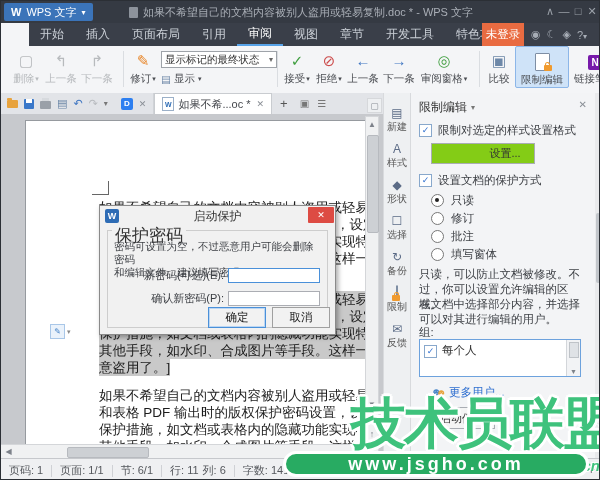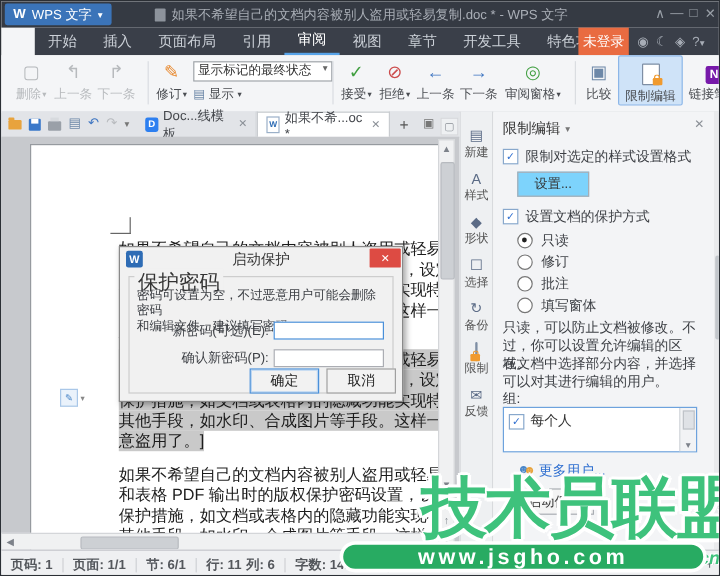--- a/index.html
+++ b/index.html
@@ -26,21 +26,21 @@
   .micons{position:absolute;left:530px;top:22px;height:23px;display:flex;align-items:center;gap:6px;color:#a7adb6;font-size:11px;}
   
   .ribbon{left:0;top:45px;width:600px;height:47px;background:#f4f5f7;border-bottom:1px solid #d2d5d9;}
   .rgroup{position:absolute;top:0;height:46px;display:flex;align-items:flex-start;}
   .rbtn{display:flex;flex-direction:column;align-items:center;justify-content:flex-start;padding-top:4px;gap:2px;}
   .rbtn .ric{height:20px;display:flex;align-items:flex-end;justify-content:center;font-size:15px;line-height:18px;}
   .rbtn .rlb{font-size:10.5px;color:#4a4d52;white-space:nowrap;display:flex;gap:1px;align-items:center;}
   .rbtn.dis .rlb,.rbtn.dis .ric{color:#b7babd;}
   .vsep{position:absolute;top:5px;width:1px;height:36px;background:#dadde1;}
   .combo{position:absolute;left:160px;top:5px;width:108px;height:15px;background:#fff;border:1px solid #9ea3a9;
-         display:flex;align-items:flex-start;justify-content:space-between;padding:0 3px;font-size:10.5px;color:#333;}
+         display:flex;align-items:center;justify-content:space-between;padding:0 3px;font-size:10.5px;color:#333;}
   .show-row{position:absolute;left:160px;top:26px;display:flex;align-items:center;gap:3px;font-size:10.5px;color:#4a4d52;}
   .hl{background:#cfe3f8;border:1px solid #8cb6e8;border-radius:2px;}
   .lockpage{position:relative;width:13px;height:16px;background:#fff;border:1px solid #7e8ea4;border-radius:1px;}
   .lockpage .lk{position:absolute;right:-3px;bottom:-1px;width:8px;height:6px;background:#f09a2e;border-radius:1px;}
   .lockpage .lk:before{content:"";position:absolute;left:1.5px;top:-3px;width:3px;height:3px;border:1px solid #f09a2e;border-bottom:none;border-radius:3px 3px 0 0;}
   .nicon{width:15px;height:15px;background:#7719aa;border-radius:2px;color:#fff;font-weight:bold;font-size:10px;
          display:flex;align-items:center;justify-content:center;}
   .collapse-arrow{left:1px;top:60px;color:#9a9fa5;font-size:9px;}
   
   .tabsrow{left:0;top:92px;width:382px;height:21px;background:#e2e4e8;border-bottom:1px solid #cfd2d6;display:flex;align-items:stretch;}
@@ -87,22 +87,22 @@
   .sitem{display:flex;flex-direction:column;align-items:center;gap:1px;color:#555;font-size:10px;}
   .sitem .sic{font-size:12px;line-height:12px;color:#5f6possibly;}
   .sitem .sic{color:#5b6b86;}
   
   .panel{left:410px;top:92px;width:184px;height:365px;background:#f3f4f6;}
   .phead{position:absolute;left:8px;top:6px;display:flex;align-items:center;gap:4px;font-size:12px;color:#333;}
   .pclose{position:absolute;right:8px;top:6px;color:#8a8f96;font-size:10px;}
   .cbrow{position:absolute;left:8px;display:flex;align-items:flex-start;gap:6px;font-size:11.5px;color:#3c3f44;}
   .cb{width:11px;height:11px;background:#fff;border:1px solid #88a8cc;color:#2f6fd0;font-size:9px;line-height:10px;
       text-align:center;flex:0 0 auto;margin-top:1px;}
-  .setbtn{position:absolute;left:20px;top:50px;width:58px;height:19px;background:#7dd3fc;border:1px solid #a9adb3;
-          font-size:11px;color:#333;display:flex;align-items:center;justify-content:center;}
+  .setbtn{position:absolute;left:20px;top:50px;width:58px;height:19px;background:#84cc16;border:1px solid #a9adb3;
+          font-size:11px;color:#333;display:flex;align-items:center;justify-content:center;padding-left:44px;}
   .radiorow{position:absolute;left:20px;display:flex;align-items:center;gap:7px;font-size:11.5px;color:#3c3f44;}
   .radio{width:11px;height:11px;border:1px solid #777;border-radius:50%;background:#fff;position:relative;flex:0 0 auto;}
   .radio.sel:after{content:"";position:absolute;left:2.5px;top:2.5px;width:4px;height:4px;border-radius:50%;background:#222;}
   .pdesc{position:absolute;left:8px;width:166px;font-size:11.5px;line-height:15px;color:#3c3f44;}
   .grouplabel{position:absolute;left:8px;top:232px;font-size:11.5px;color:#3c3f44;}
   .listbox{position:absolute;left:8px;top:246px;width:160px;height:36px;background:#fff;border:1px solid #6da2dd;}
   .listitem{position:absolute;left:4px;top:3px;display:flex;align-items:center;gap:5px;font-size:11.5px;color:#333;}
   .lb-scroll{position:absolute;right:0;top:0;width:13px;height:100%;border-left:1px solid #d3d6da;background:#f2f3f5;}
   .lb-thumb{position:absolute;left:2px;top:2px;width:8px;height:14px;background:#dfe2e6;border:1px solid #bfc3c8;}
   .lb-down{position:absolute;left:0;bottom:1px;width:13px;text-align:center;font-size:7px;color:#7d828a;}
@@ -131,21 +131,21 @@
   .dlg-lb{width:118px;text-align:right;font-size:11px;color:#3c3f44;padding-right:4px;box-sizing:border-box;}
   .dlg-in{width:92px;height:15px;background:#fff;border:1px solid #abadb3;font-size:11px;padding:0 2px;box-sizing:border-box;
           font-family:inherit;}
   .dlg-in.foc{border-color:#4a90d9;}
   .dlg-btn{position:absolute;top:101px;width:56px;height:19px;background:#f2f2f2;border:1px solid #a0a0a0;
            font-size:11.5px;color:#222;display:flex;align-items:center;justify-content:center;}
   .dlg-btn.def{border:1px solid #4a90d9;box-shadow:0 0 0 1px #bcd6f2 inset;}
   
   .statusbar{left:0;top:457px;width:600px;height:23px;background:#eff0f2;border-top:1px solid #c6c8cc;
              display:flex;align-items:center;font-size:11px;color:#54575c;}
-  .stitem{padding:0 8px;white-space:nowrap;font-weight:bold;}
+  .stitem{padding:0 8px;white-space:nowrap;}
   .stsep{width:1px;height:12px;background:#cfd1d5;}
   .spell{display:flex;align-items:center;gap:4px;padding:0 8px;}
   .spell .sq{width:8px;height:8px;background:#4caf50;}
   .viewics{display:flex;align-items:center;gap:7px;color:#7d828a;font-size:10px;padding-left:6px;}
   .zoomplus{position:absolute;right:4px;top:461px;color:#6b6f75;font-size:13px;}
   
   .wm{z-index:9;pointer-events:none;}
   .wm-title{left:350px;top:386px;font-size:55px;font-weight:900;color:#3ec27c;white-space:nowrap;letter-spacing:-2px;
             text-shadow:-2px -2px 0 #fff,2px -2px 0 #fff,-2px 2px 0 #fff,2px 2px 0 #fff,0 3px 0 #fff,3px 0 0 #fff,-3px 0 0 #fff,0 -3px 0 #fff;}
   .wm-pill{left:282px;top:450px;width:306px;height:26px;background:#28ab62;border:3px solid #fff;border-radius:16px;
@@ -318,21 +318,20 @@
       <span class="folder-ic"></span>
       <span class="save-ic"></span>
       <span class="print-ic"></span>
       <span class="gly" style="color:#6d88a8">▤</span>
       <span class="gly" style="color:#3f76c2">↶</span>
       <span class="gly" style="color:#b8bbbf">↷</span>
       <span class="gly" style="font-size:8px;color:#777">▾</span>
     </div>
     <div class="dtab">
       <span class="dic">D</span>
-      <span>Doc...线模板</span>
       <span class="tabx">✕</span>
     </div>
     <div class="dtab active">
       <span class="wic">W</span>
       <span>如果不希...oc *</span>
       <span class="tabx">✕</span>
     </div>
     <div class="newtab">
         <span>+</span>
       </div>

